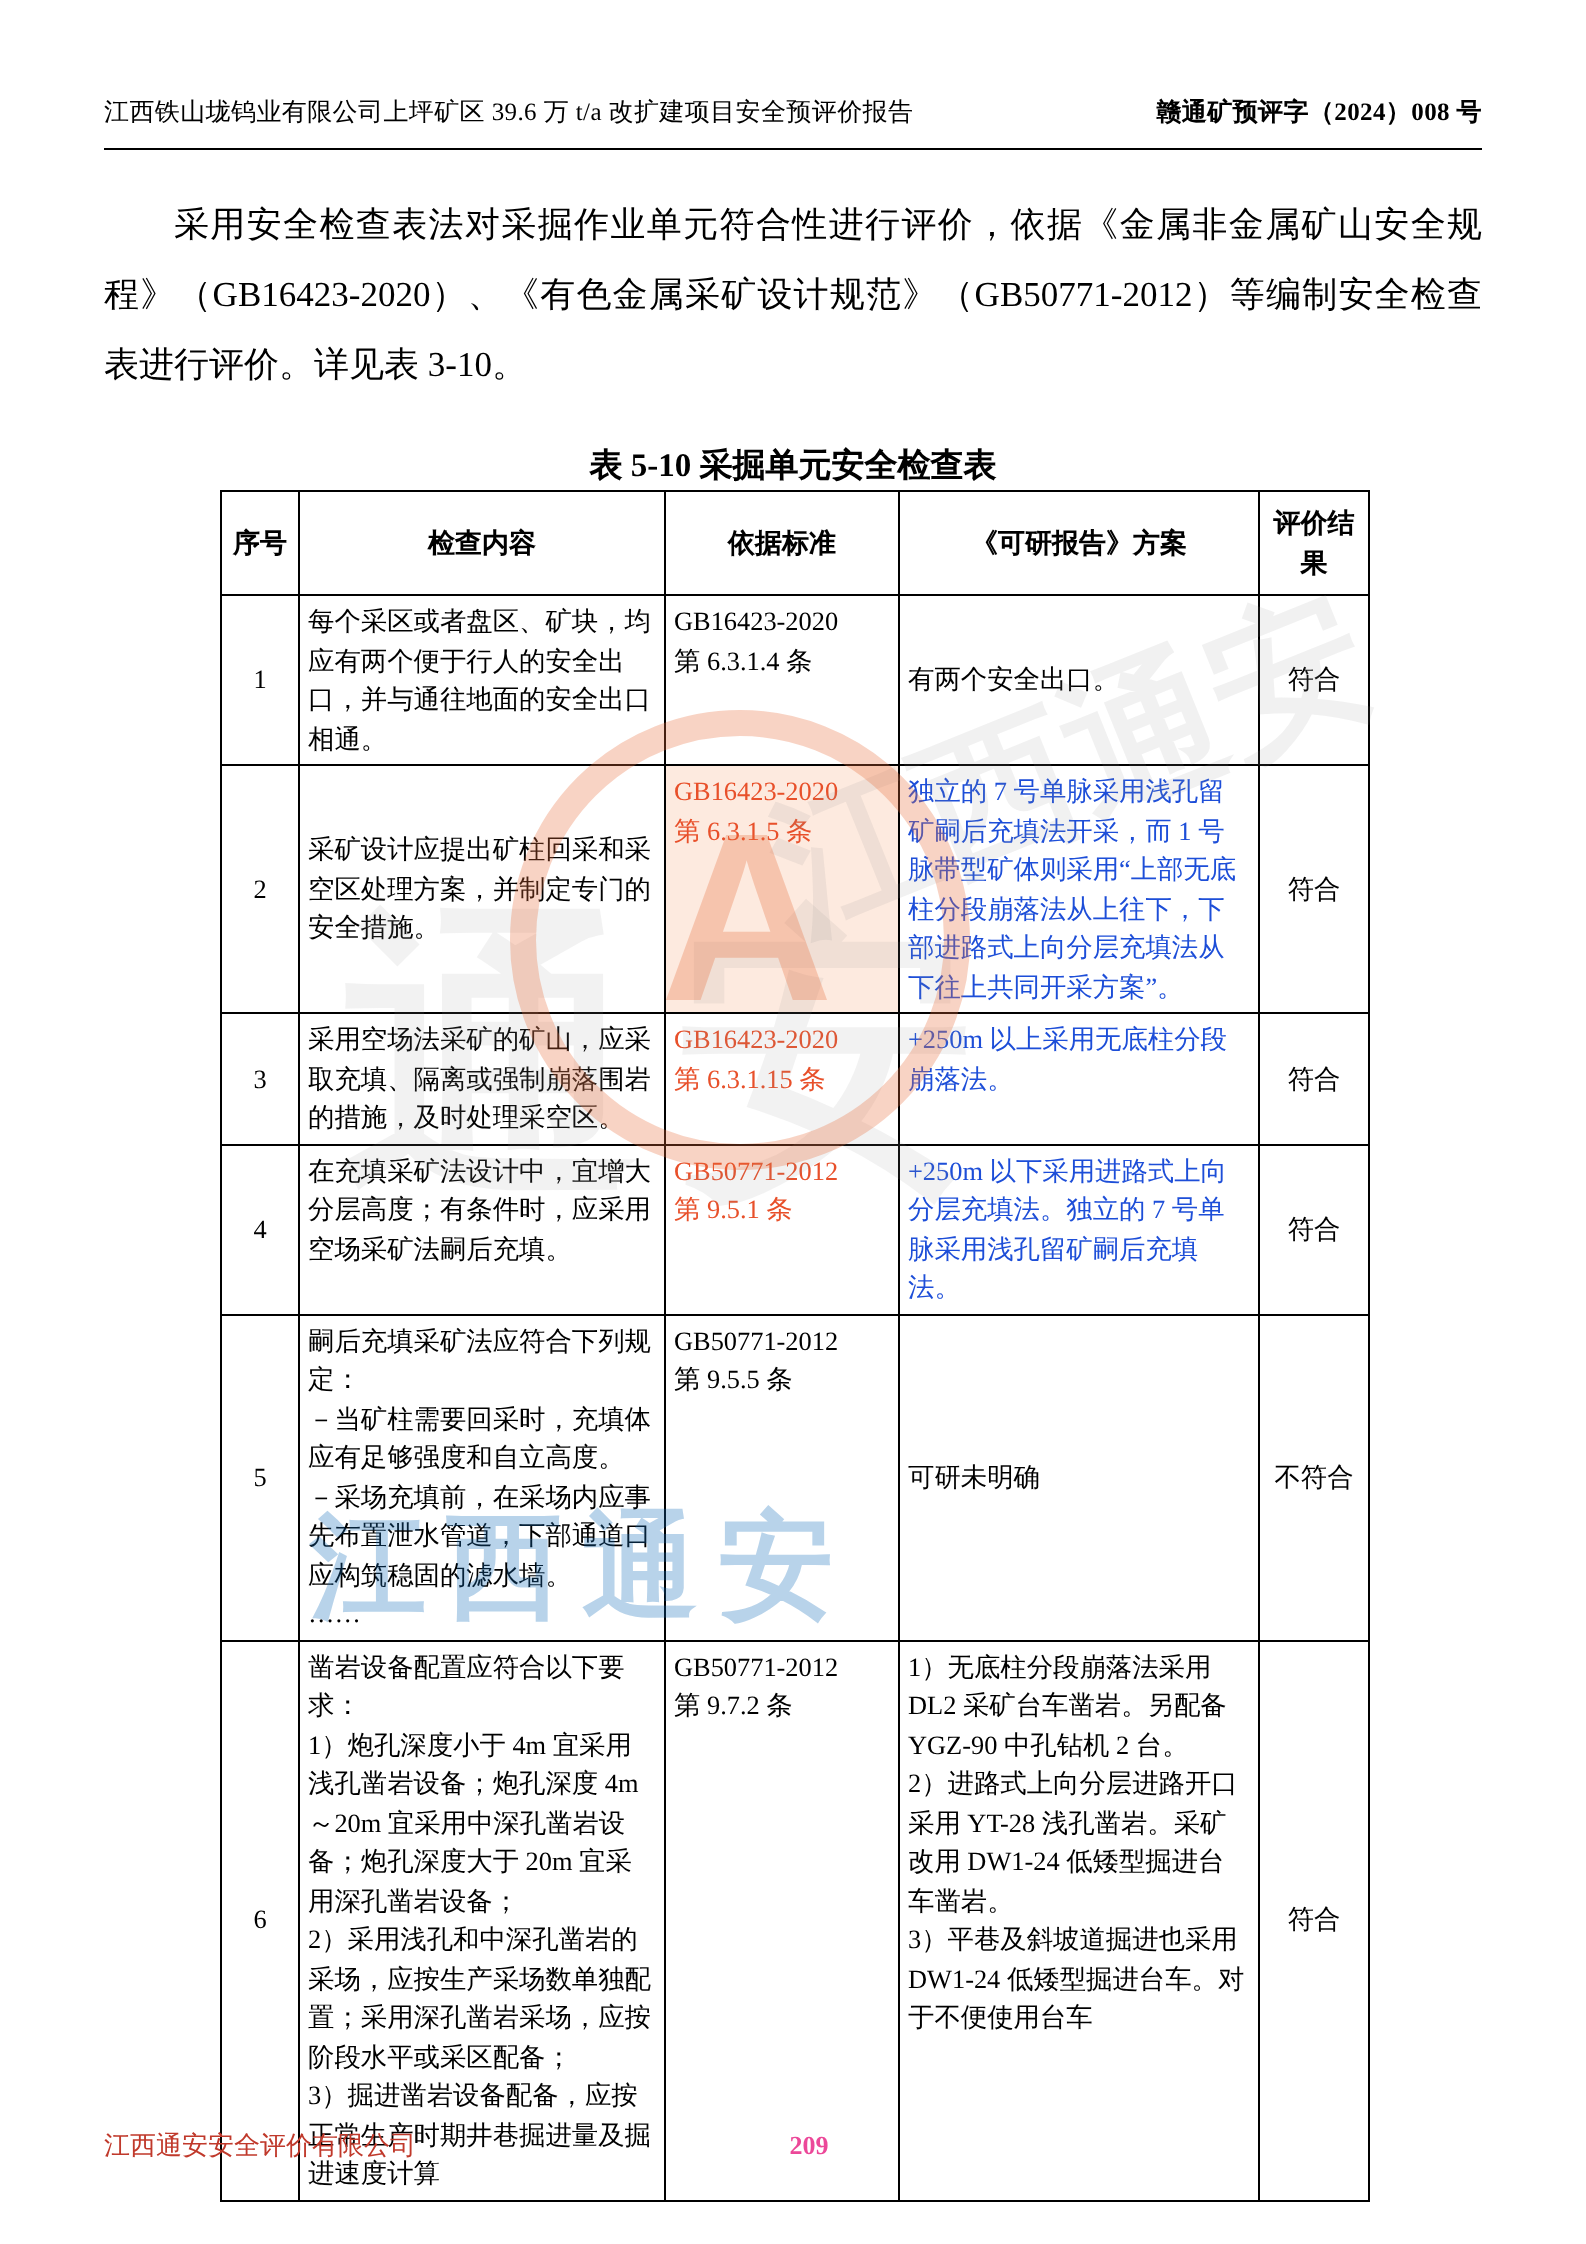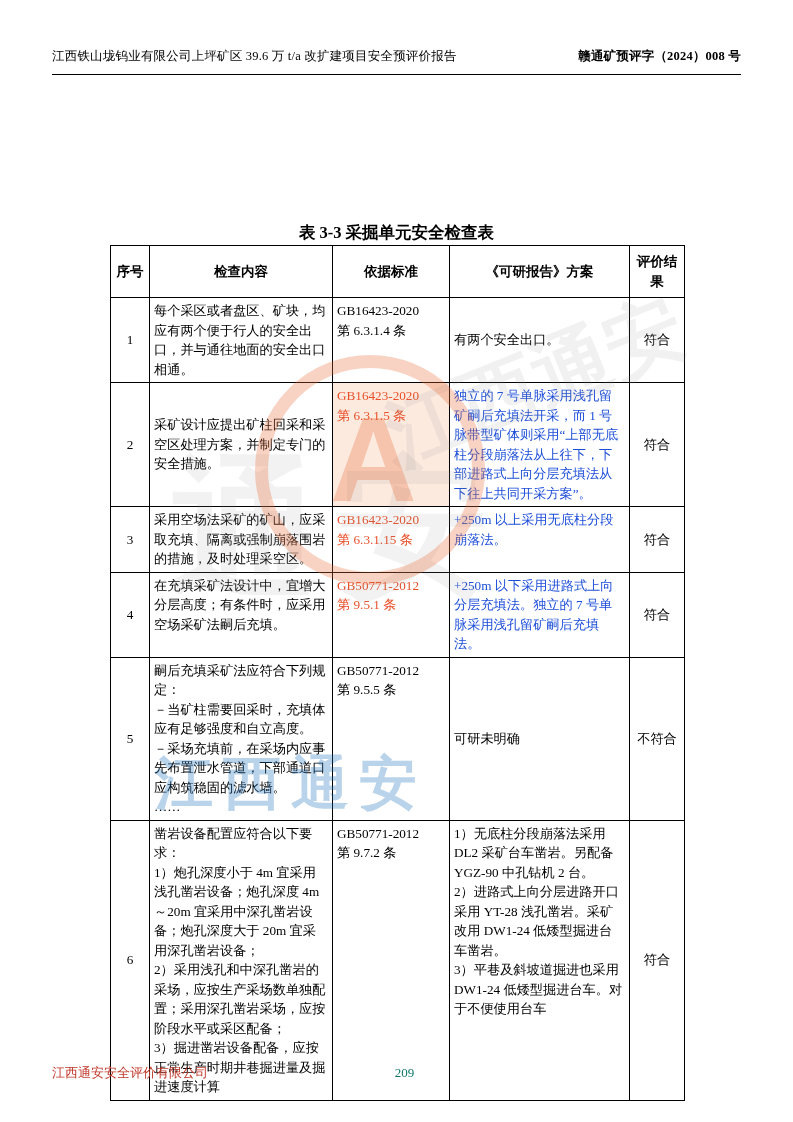--- a/index.html
+++ b/index.html
@@ -170,44 +170,46 @@
     right: 36px;
     display: flex;
     align-items: center;
     font-size: 13px;
   }
   .footer-left { color: #c0392b; }
   .footer-center {
     position: absolute;
     left: 0; right: 0;
     text-align: center;
-    color: #0f766e;
+    color: #ec4899;
+    font-weight: bold;
   }
 </style>
 </head>
 <body>
 
 <div class="page">
 
   <div class="header">
     <div class="header-left">江西铁山垅钨业有限公司上坪矿区 39.6 万 t/a 改扩建项目安全预评价报告</div>
     <div class="header-right">赣通矿预评字（2024）008 号</div>
   </div>
   <div class="header-line"></div>
 
+  <div class="body-text">采用安全检查表法对采掘作业单元符合性进行评价，依据《金属非金属矿山安全规程》（GB16423-2020）、《有色金属采矿设计规范》（GB50771-2012）等编制安全检查表进行评价。详见表 3-10。</div>
 
   <div class="watermark">
     <div class="wm-big">通安</div>
     <div class="wm-diag">江西通安</div>
     <div class="wm-ring"></div>
     <div class="wm-a">A</div>
     <div class="wm-text">江西通安</div>
   </div>
 
-  <div class="table-title">表 3-3 采掘单元安全检查表</div>
+  <div class="table-title">表 5-10 采掘单元安全检查表</div>
 
   <div class="tbl-wrap">
     <table>
       <thead>
         <tr>
           <th class="c-no">序号</th>
           <th class="c-cont">检查内容</th>
           <th class="c-std">依据标准</th>
           <th class="c-plan">《可研报告》方案</th>
           <th class="c-res">评价结果</th>

